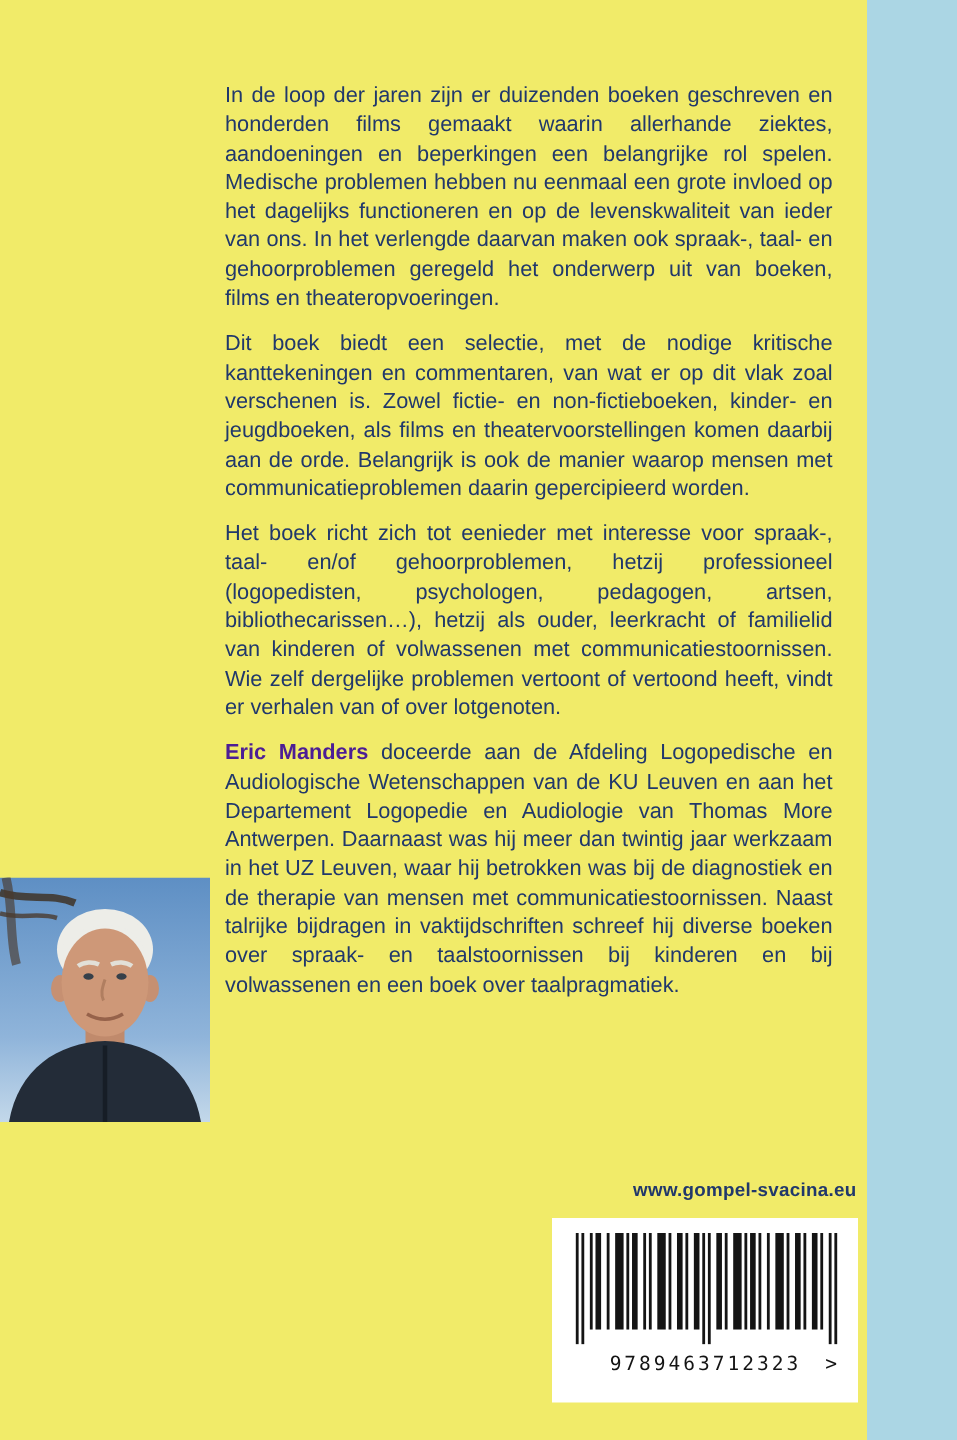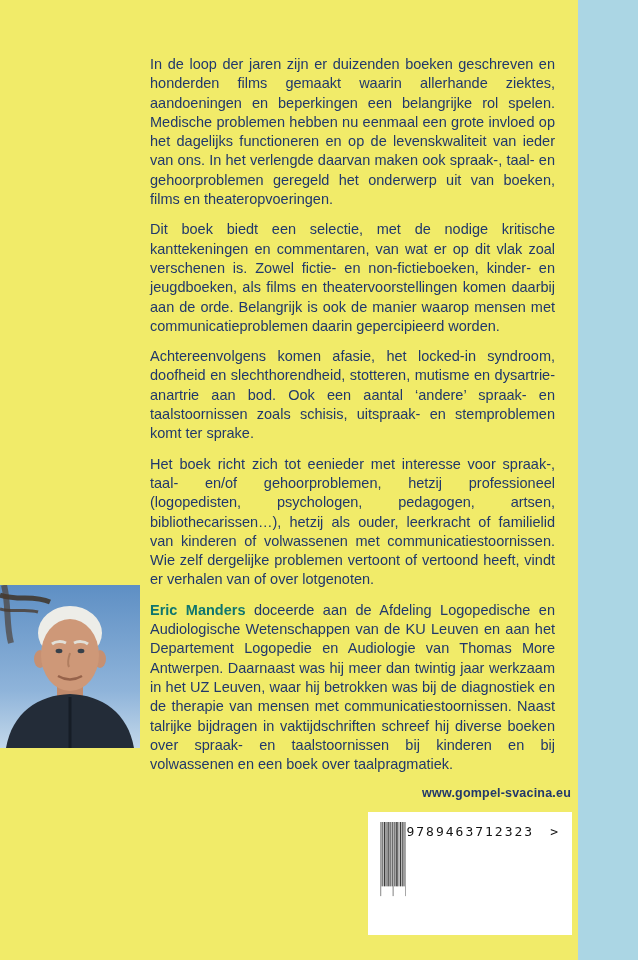--- a/index.html
+++ b/index.html
@@ -24,21 +24,21 @@
     top: 55px;
     width: 421px;
     color: #21386B;
     font-size: 14.5px;
     line-height: 19.3px;
     text-align: justify;
     hyphens: auto;
   }
   .text-col p { margin: 0 16px 11px 0; }
   .author-name {
-    color: #0f766e;
+    color: #4c1d95;
     font-weight: bold;
   }
   .author-photo {
     position: absolute;
     left: 0;
     top: 585px;
     width: 140px;
     height: 163px;
   }
   .author-photo svg { display: block; }
@@ -55,21 +55,22 @@
   .barcode-box {
     position: absolute;
     left: 368px;
     top: 812px;
     width: 204px;
     height: 123px;
     background: #FFFFFF;
     box-sizing: border-box;
     padding: 10px 12px 6px 12px;
     display: flex;
-    align-items: flex-start;
+    flex-direction: column;
+    align-items: flex-end;
   }
   .barcode-bars { width: 178px; height: 78px; }
   .barcode-number {
     margin-top: 2px;
     display: flex;
     align-items: center;
     gap: 16px;
     color: #141414;
     font-family: "DejaVu Sans Mono", monospace;
     font-size: 13px;
@@ -79,21 +80,20 @@
 </head>
 <body>
 
 <div class="page">
 
   <div class="edge-stripe"></div>
 
   <div class="text-col">
     <p>In de loop der jaren zijn er duizenden boeken geschreven en honderden films gemaakt waarin allerhande ziektes, aandoeningen en beperkingen een belangrijke rol spelen. Medische problemen hebben nu eenmaal een grote invloed op het dagelijks functioneren en op de levenskwaliteit van ieder van ons. In het verlengde daarvan maken ook spraak-, taal- en gehoorproblemen geregeld het onderwerp uit van boeken, films en theateropvoeringen.</p>
     <p>Dit boek biedt een selectie, met de nodige kritische kanttekeningen en commentaren, van wat er op dit vlak zoal verschenen is. Zowel fictie- en non-fictieboeken, kinder- en jeugdboeken, als films en theatervoorstellingen komen daarbij aan de orde. Belangrijk is ook de manier waarop mensen met communicatieproblemen daarin gepercipieerd worden.</p>
-    <p>Achtereenvolgens komen afasie, het locked-in syndroom, doofheid en slechthorendheid, stotteren, mutisme en dysartrie-anartrie aan bod. Ook een aantal ‘andere’ spraak- en taalstoornissen zoals schisis, uitspraak- en stemproblemen komt ter sprake.</p>
     <p>Het boek richt zich tot eenieder met interesse voor spraak-, taal- en/of gehoorproblemen, hetzij professioneel (logopedisten, psychologen, pedagogen, artsen, bibliothecarissen…), hetzij als ouder, leerkracht of familielid van kinderen of volwassenen met communicatiestoornissen. Wie zelf dergelijke problemen vertoont of vertoond heeft, vindt er verhalen van of over lotgenoten.</p>
     <p><span class="author-name">Eric Manders</span><span> doceerde aan de Afdeling Logopedische en Audiologische Wetenschappen van de KU Leuven en aan het Departement Logopedie en Audiologie van Thomas More Antwerpen. Daarnaast was hij meer dan twintig jaar werkzaam in het UZ Leuven, waar hij betrokken was bij de diagnostiek en de therapie van mensen met communicatiestoornissen. Naast talrijke bijdragen in vaktijdschriften schreef hij diverse boeken over spraak- en taalstoornissen bij kinderen en bij volwassenen en een boek over taalpragmatiek.</span></p>
   </div>
 
   <div class="author-photo">
     <svg width="140" height="163" viewBox="0 0 140 163" aria-hidden="true">
       <defs>
         <linearGradient id="sky" x1="0" y1="0" x2="0" y2="1">
           <stop offset="0" stop-color="#5E8FC4"></stop>
           <stop offset="0.65" stop-color="#8FB4DA"></stop>

